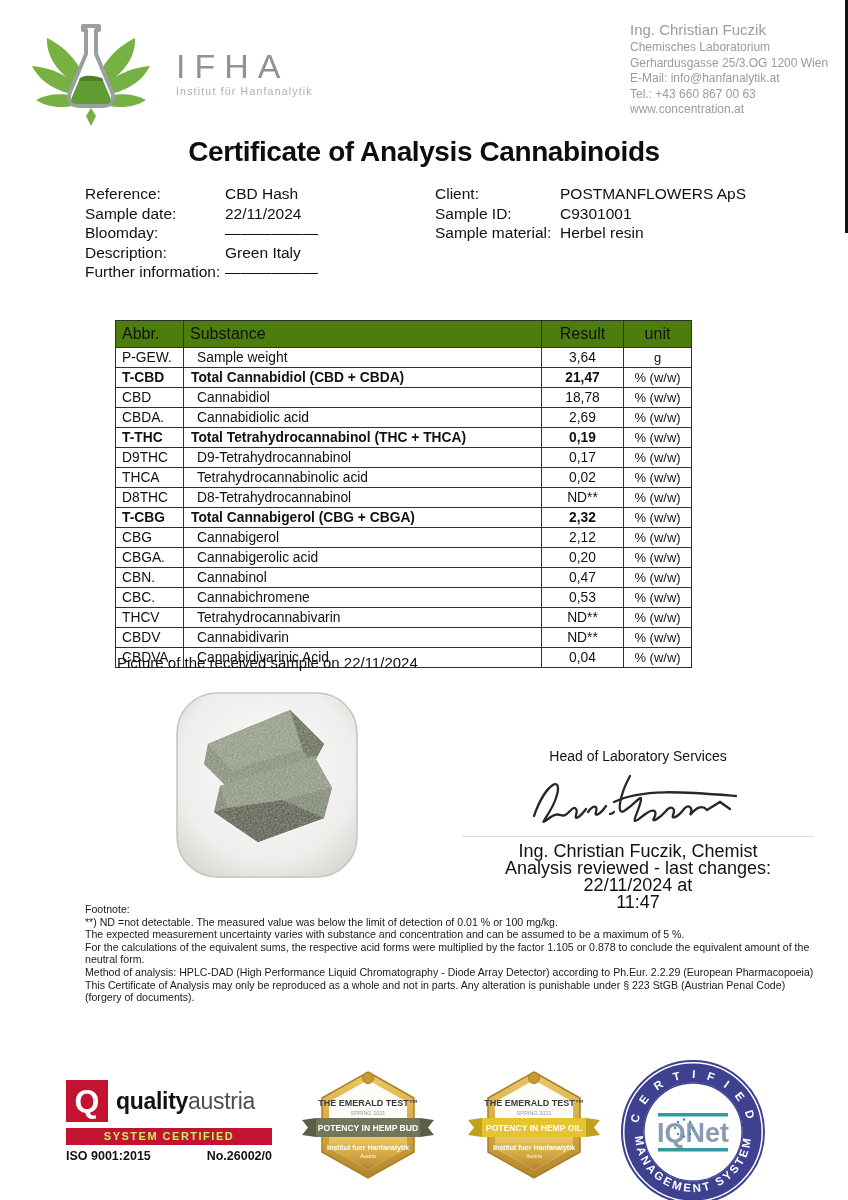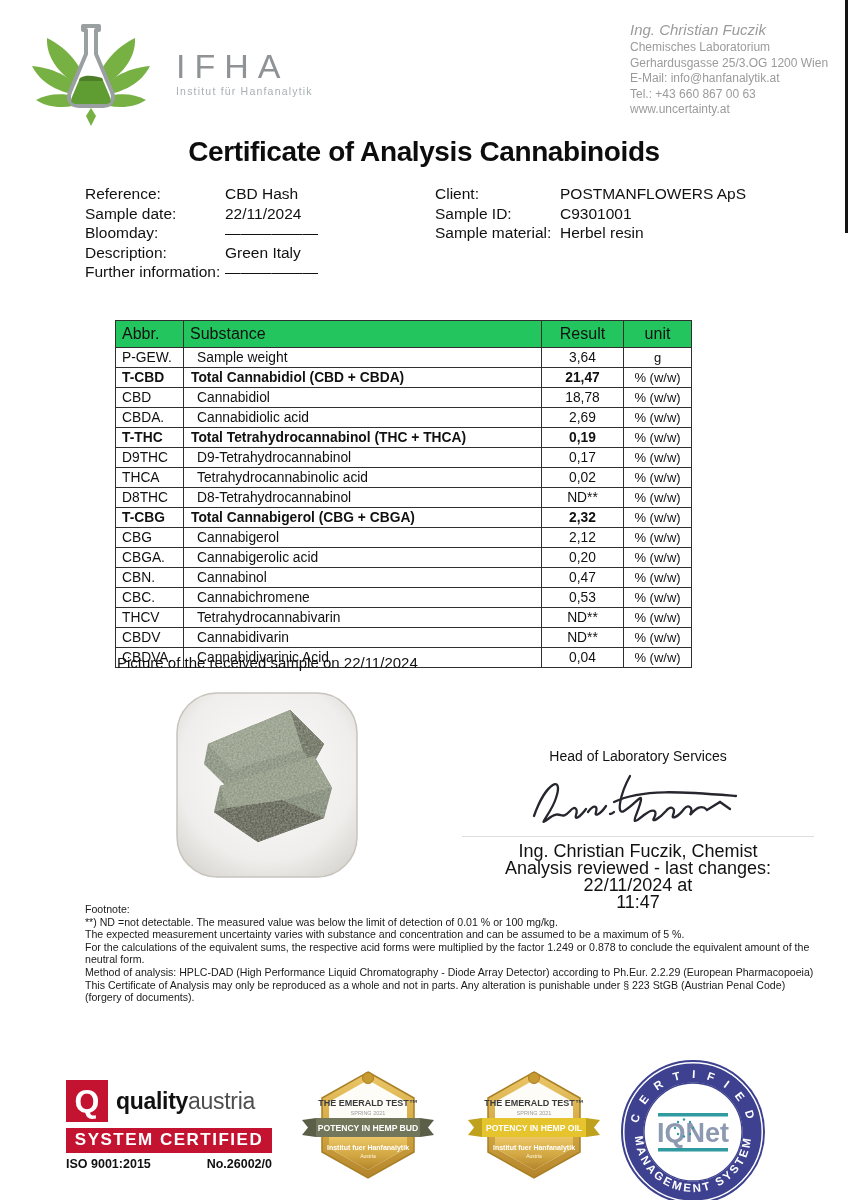--- a/index.html
+++ b/index.html
@@ -4,41 +4,41 @@
 <style>
   html,body{margin:0;padding:0;background:#ffffff;}
   .page{position:relative;width:848px;height:1200px;background:#fff;overflow:hidden;
         font-family:"Liberation Sans",sans-serif;color:#111;}
 
   
   .logo-block{position:absolute;left:30px;top:20px;display:flex;align-items:center;gap:24px;}
   .logo-text .brand{font-size:34px;letter-spacing:9px;color:#8f9396;font-weight:400;line-height:34px;}
   .logo-text .brand-sub{font-size:10.5px;letter-spacing:1.2px;color:#aab0b3;margin-top:2px;}
   .contact-block{position:absolute;left:630px;top:20px;color:#9b9b9b;font-size:12px;line-height:15.5px;}
-  .contact-block .contact-name{font-size:15px;line-height:19px;margin-bottom:1px;font-style:italic;}
+  .contact-block .contact-name{font-size:15px;line-height:19px;margin-bottom:1px;}
   .edge-line{position:absolute;right:0;top:0;width:3px;height:233px;background:#141414;}
 
   
   .doc-title{position:absolute;left:0;top:136px;width:100%;text-align:center;margin:0;
              font-size:28px;font-weight:700;letter-spacing:-0.4px;color:#0d0d0d;}
 
   
   .info-left{position:absolute;left:85px;top:184px;}
   .info-right{position:absolute;left:395px;top:184px;}
   .info-row{display:flex;font-size:15.5px;line-height:19.6px;}
   .info-label{display:inline-block;}
   .info-left .info-label{width:140px;}
   .info-right .info-label{width:125px;margin-left:40px;}
   .info-value{display:inline-block;}
 
   
   .results-table{position:absolute;left:115px;top:320px;border-collapse:collapse;table-layout:fixed;width:576px;
                  font-size:13.8px;}
   .results-table th,.results-table td{border:1.5px solid #2f2f2f;padding:0 6px;height:19px;overflow:hidden;white-space:nowrap;}
-  .results-table thead th{background:#22c55e;font-weight:400;font-size:16px;height:26px;text-align:left;}
+  .results-table thead th{background:#4d7c0f;font-weight:400;font-size:16px;height:26px;text-align:left;}
   .results-table th.c,.results-table td.c{text-align:center;}
   .results-table td.substance{padding-left:13px;}
   .results-table tr.bold td{font-weight:700;}
   .results-table tr.bold td.unit-cell{font-weight:400;}
   .results-table tr.bold td.substance{padding-left:7px;}
   .results-table td.unit-cell{font-size:13px;}
 
   .picture-caption{position:absolute;left:117px;top:654px;font-size:15px;}
 
   
@@ -55,21 +55,21 @@
   .footnote p{margin:0;}
 
   
   .qa-block{position:absolute;left:66px;top:1080px;width:206px;}
   .qa-top{display:flex;align-items:center;gap:8px;}
   .qa-q{width:42px;height:42px;background:#c41330;color:#fff;display:flex;align-items:center;justify-content:center;
         font-size:32px;font-weight:700;line-height:1;}
   .qa-brand{font-size:23px;letter-spacing:-0.3px;}
   .qa-brand .b{font-weight:700;color:#111;}
   .qa-brand .l{font-weight:400;color:#4e4e4e;}
-  .qa-bar{margin-top:6px;background:#c41330;color:#ffffff;text-align:center;font-weight:700;font-size:17px;
+  .qa-bar{margin-top:6px;background:#c41330;color:#bef264;text-align:center;font-weight:700;font-size:11px;
           letter-spacing:1.5px;padding:2px 0 3px 0;}
   .qa-bottom{display:flex;justify-content:space-between;font-size:12.5px;font-weight:700;margin-top:4px;}
   .badge-emerald-bud{position:absolute;left:298px;top:1068px;}
   .badge-emerald-oil{position:absolute;left:464px;top:1068px;}
   .badge-iqnet{position:absolute;left:614px;top:1058px;}
 </style>
 </head>
 <body>
 
 <div class="page">
@@ -102,21 +102,21 @@
     <div class="contact-name">Ing. Christian Fuczik</div>
     <div>
   <div class="contact-line">Chemisches Laboratorium</div>
 
   <div class="contact-line">Gerhardusgasse 25/3.OG 1200 Wien</div>
 
   <div class="contact-line">E-Mail: info@hanfanalytik.at</div>
 
   <div class="contact-line">Tel.: +43 660 867 00 63</div>
 
-  <div class="contact-line">www.uncertainty.at</div>
+  <div class="contact-line">www.concentration.at</div>
 </div>
   </div>
   <div class="edge-line"></div>
 
   <h1 class="doc-title">Certificate of Analysis Cannabinoids</h1>
 
   <div class="info-left">
   <div class="info-row">
     <span class="info-label">Reference:</span>
     <span class="info-value">CBD Hash</span>
@@ -336,21 +336,21 @@
     <div class="sign-time">11:47</div>
   </div>
 
   <div class="footnote">
     <p>Footnote:</p>
     <div>
   <p>**) ND =not detectable. The measured value was below the limit of detection of 0.01 % or 100 mg/kg.</p>
 
   <p>The expected measurement uncertainty varies with substance and concentration and can be assumed to be a maximum of 5 %.</p>
 
-  <p>For the calculations of the equivalent sums, the respective acid forms were multiplied by the factor 1.249 or 0.878 to conclude the equivalent amount of the neutral form.</p>
+  <p>For the calculations of the equivalent sums, the respective acid forms were multiplied by the factor 1.105 or 0.878 to conclude the equivalent amount of the neutral form.</p>
 
   <p>Method of analysis: HPLC-DAD (High Performance Liquid Chromatography - Diode Array Detector) according to Ph.Eur. 2.2.29 (European Pharmacopoeia)</p>
 
   <p>This Certificate of Analysis may only be reproduced as a whole and not in parts. Any alteration is punishable under § 223 StGB (Austrian Penal Code) (forgery of documents).</p>
 </div>
   </div>
 
   <div class="qa-block">
     <div class="qa-top">
       <div class="qa-q">Q</div>

